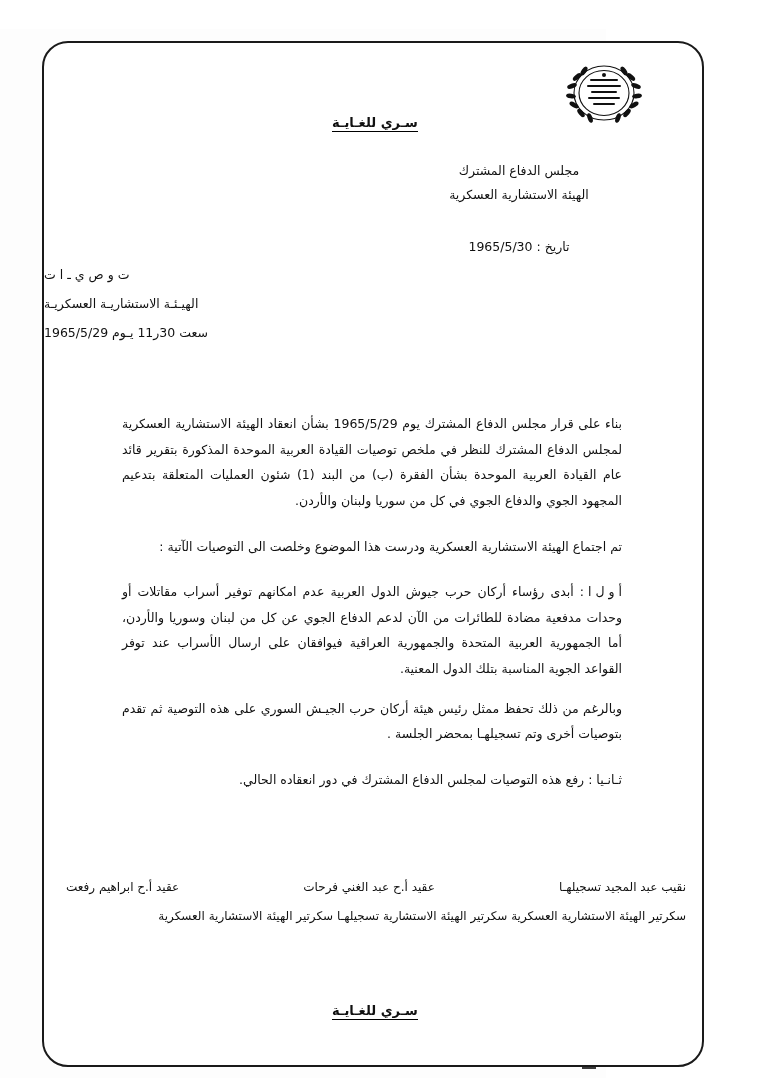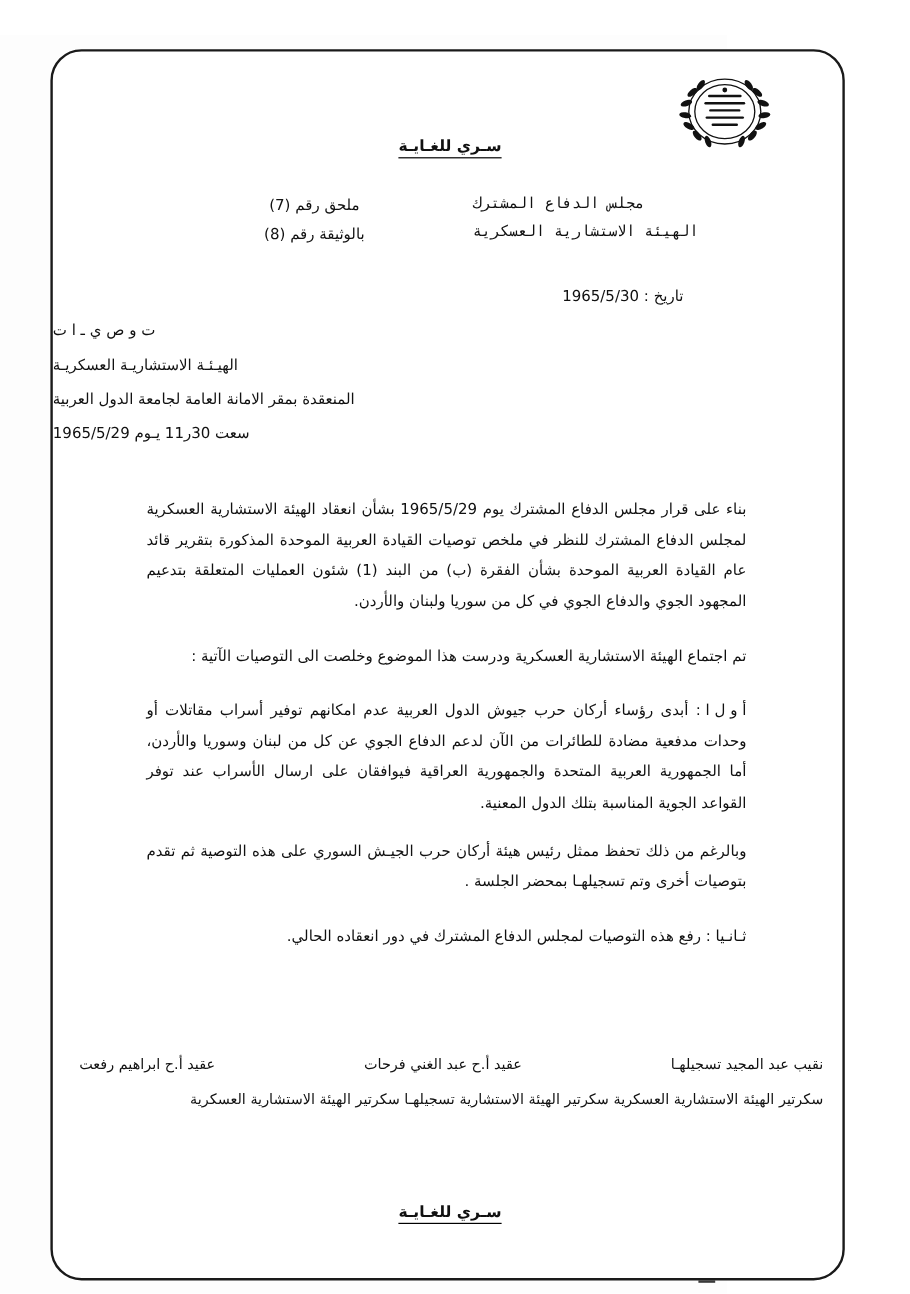--- a/index.html
+++ b/index.html
@@ -81,25 +81,24 @@
     letter-spacing: 2px;
     font-weight: bold;
   }
   .secret-top span { border-bottom: 1px solid #000; padding-bottom: 1px; }
 
   .council-block {
     position: absolute;
     top: 116px;
     right: 62px;
     width: 250px;
-    text-align: left;
+    text-align: center;
     font-size: 12.5px;
     line-height: 1.9;
     letter-spacing: 1px;
-    font-family: Liberation Mono, monospace;
   }
   .annex-block {
     position: absolute;
     top: 116px;
     left: 118px;
     width: 200px;
     text-align: center;
     font-size: 12.5px;
     line-height: 1.9;
     letter-spacing: 1px;
@@ -243,31 +242,26 @@
 
       <div class="secret-top">
         <span>سـري للغـايـة</span>
       </div>
 
       <div class="council-block">
         <div>مجلس الدفاع المشترك</div>
         <div>الهيئة الاستشارية العسكرية</div>
       </div>
 
-      <div class="annex-block">
-        <div>ملحق رقم (7)</div>
-        <div>بالوثيقة رقم (8)</div>
-      </div>
 
       <div class="date-line">تاريخ : 1965/5/30</div>
 
       <div class="title-block">
         <div class="t1">ت و ص ي ـ ا ت</div>
         <div class="t2">الهيـئـة الاستشاريـة العسكريـة</div>
-        <div>المنعقدة بمقر الامانة العامة لجامعة الدول العربية</div>
         <div>سعت 30ر11 يـوم 1965/5/29</div>
       </div>
 
       <div class="body-block">
         <p class="para-gap">بناء على قرار مجلس الدفاع المشترك يوم 1965/5/29 بشأن انعقاد الهيئة الاستشارية العسكرية لمجلس الدفاع المشترك للنظر في ملخص توصيات القيادة العربية الموحدة المذكورة بتقرير قائد عام القيادة العربية الموحدة بشأن الفقرة (ب) من البند (1) شئون العمليات المتعلقة بتدعيم المجهود الجوي والدفاع الجوي في كل من سوريا ولبنان والأردن.</p>
         <p class="para-gap">تم اجتماع الهيئة الاستشارية العسكرية ودرست هذا الموضوع وخلصت الى التوصيات الآتية :</p>
 
         <p>
           <span class="lead">أ و ل ا :</span>
           <span>أبدى رؤساء أركان حرب جيوش الدول العربية عدم امكانهم توفير أسراب مقاتلات أو وحدات مدفعية مضادة للطائرات من الآن لدعم الدفاع الجوي عن كل من لبنان وسوريا والأردن، أما الجمهورية العربية المتحدة والجمهورية العراقية فيوافقان على ارسال الأسراب عند توفر القواعد الجوية المناسبة بتلك الدول المعنية.</span>

